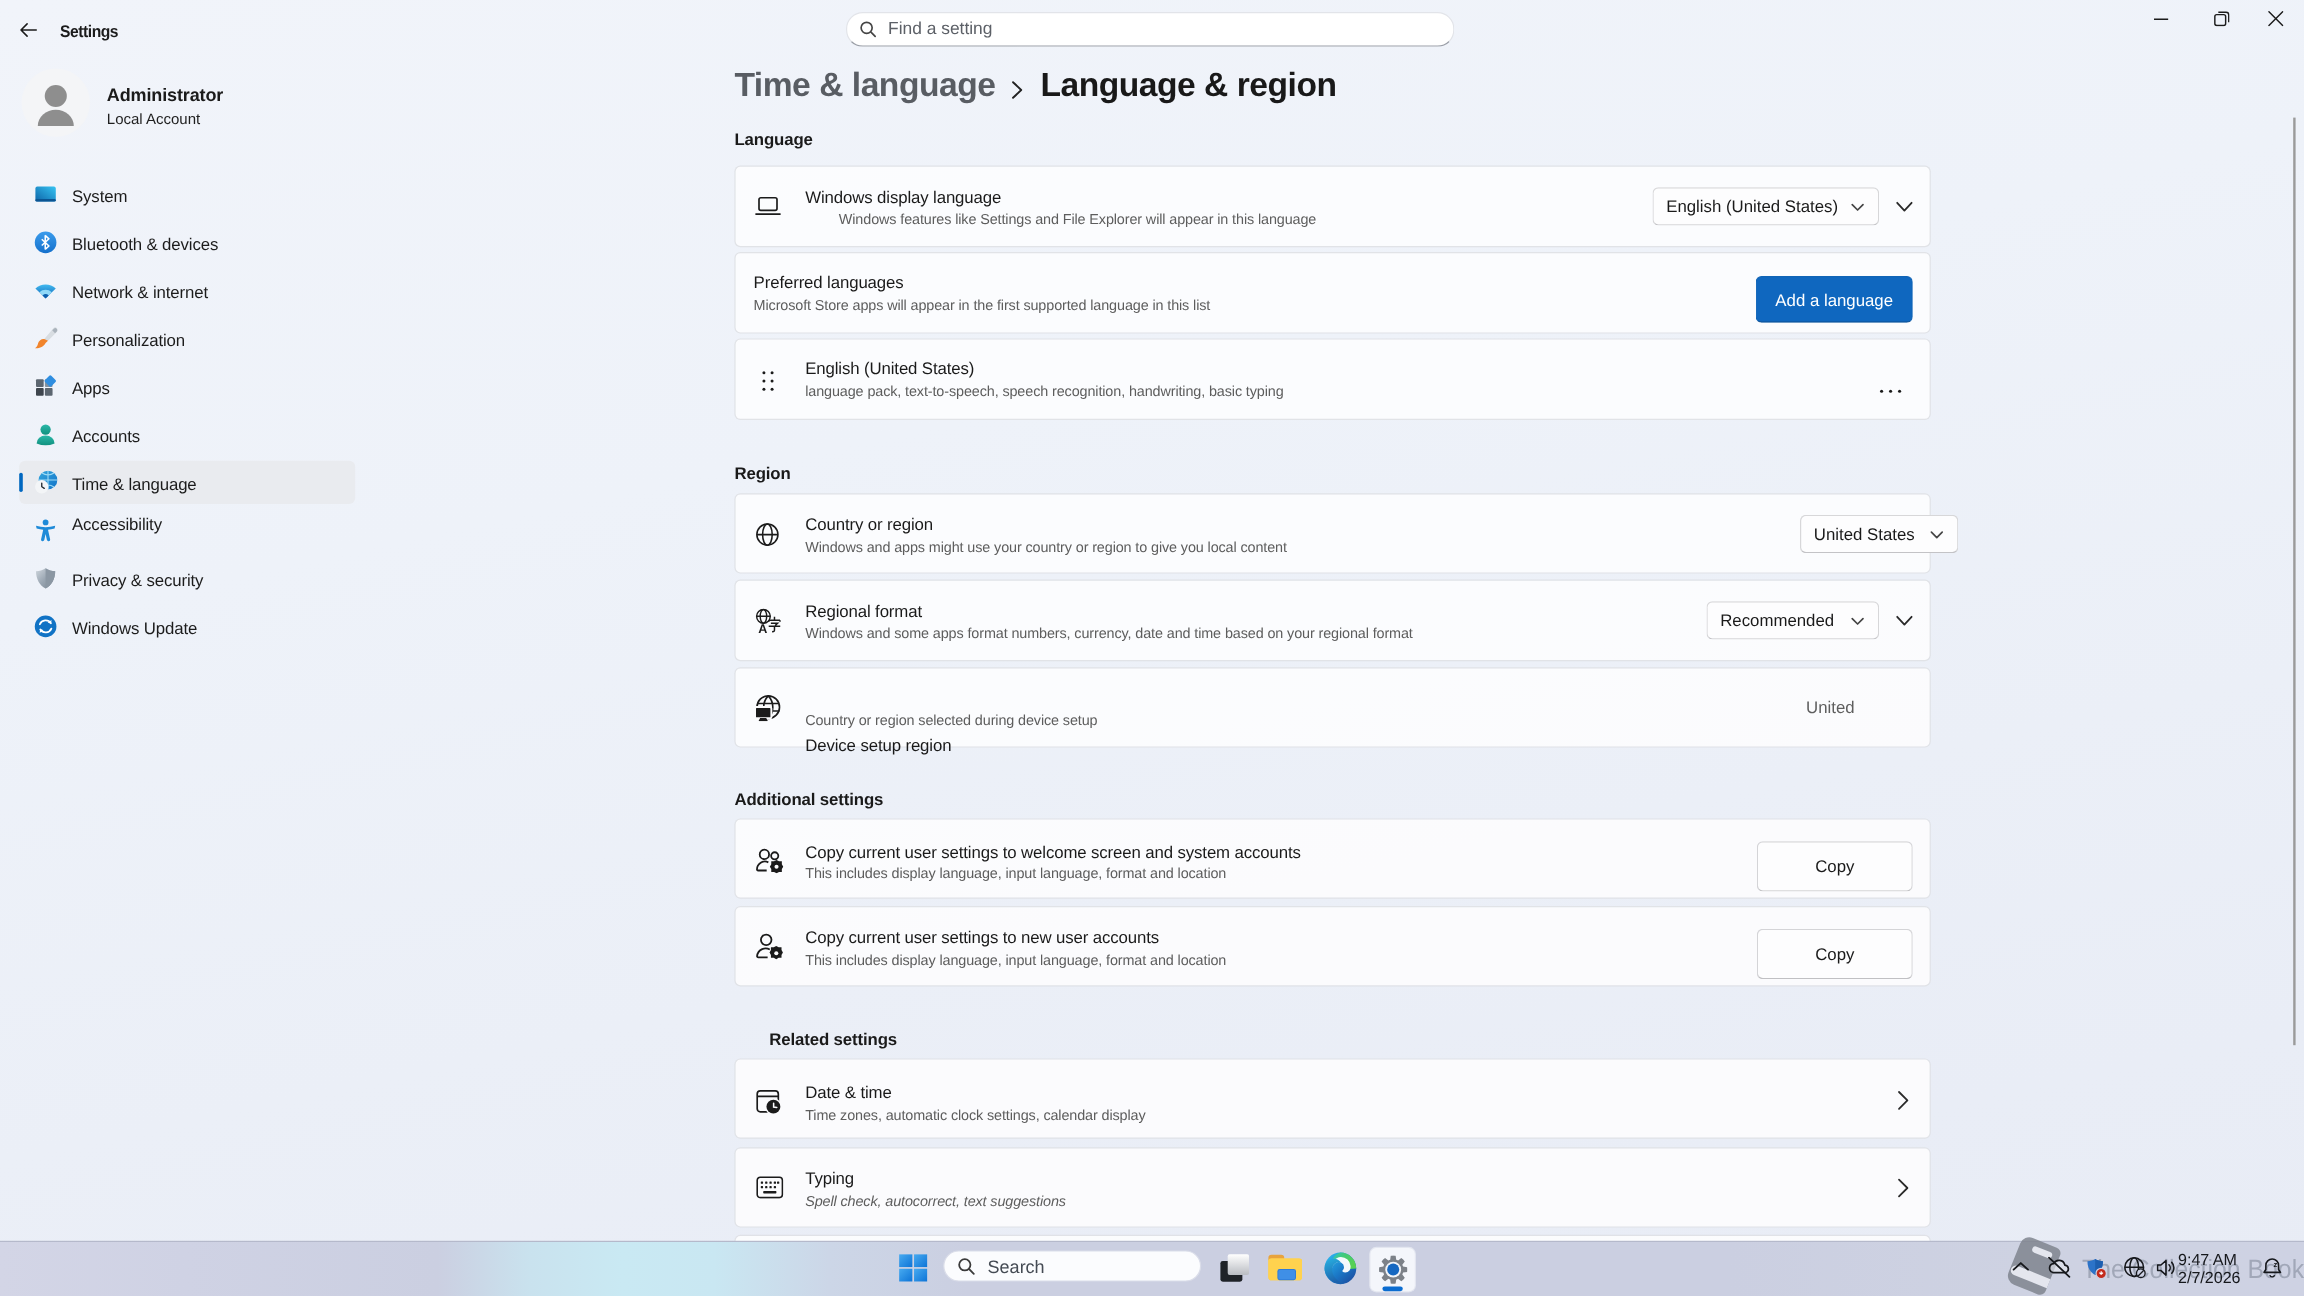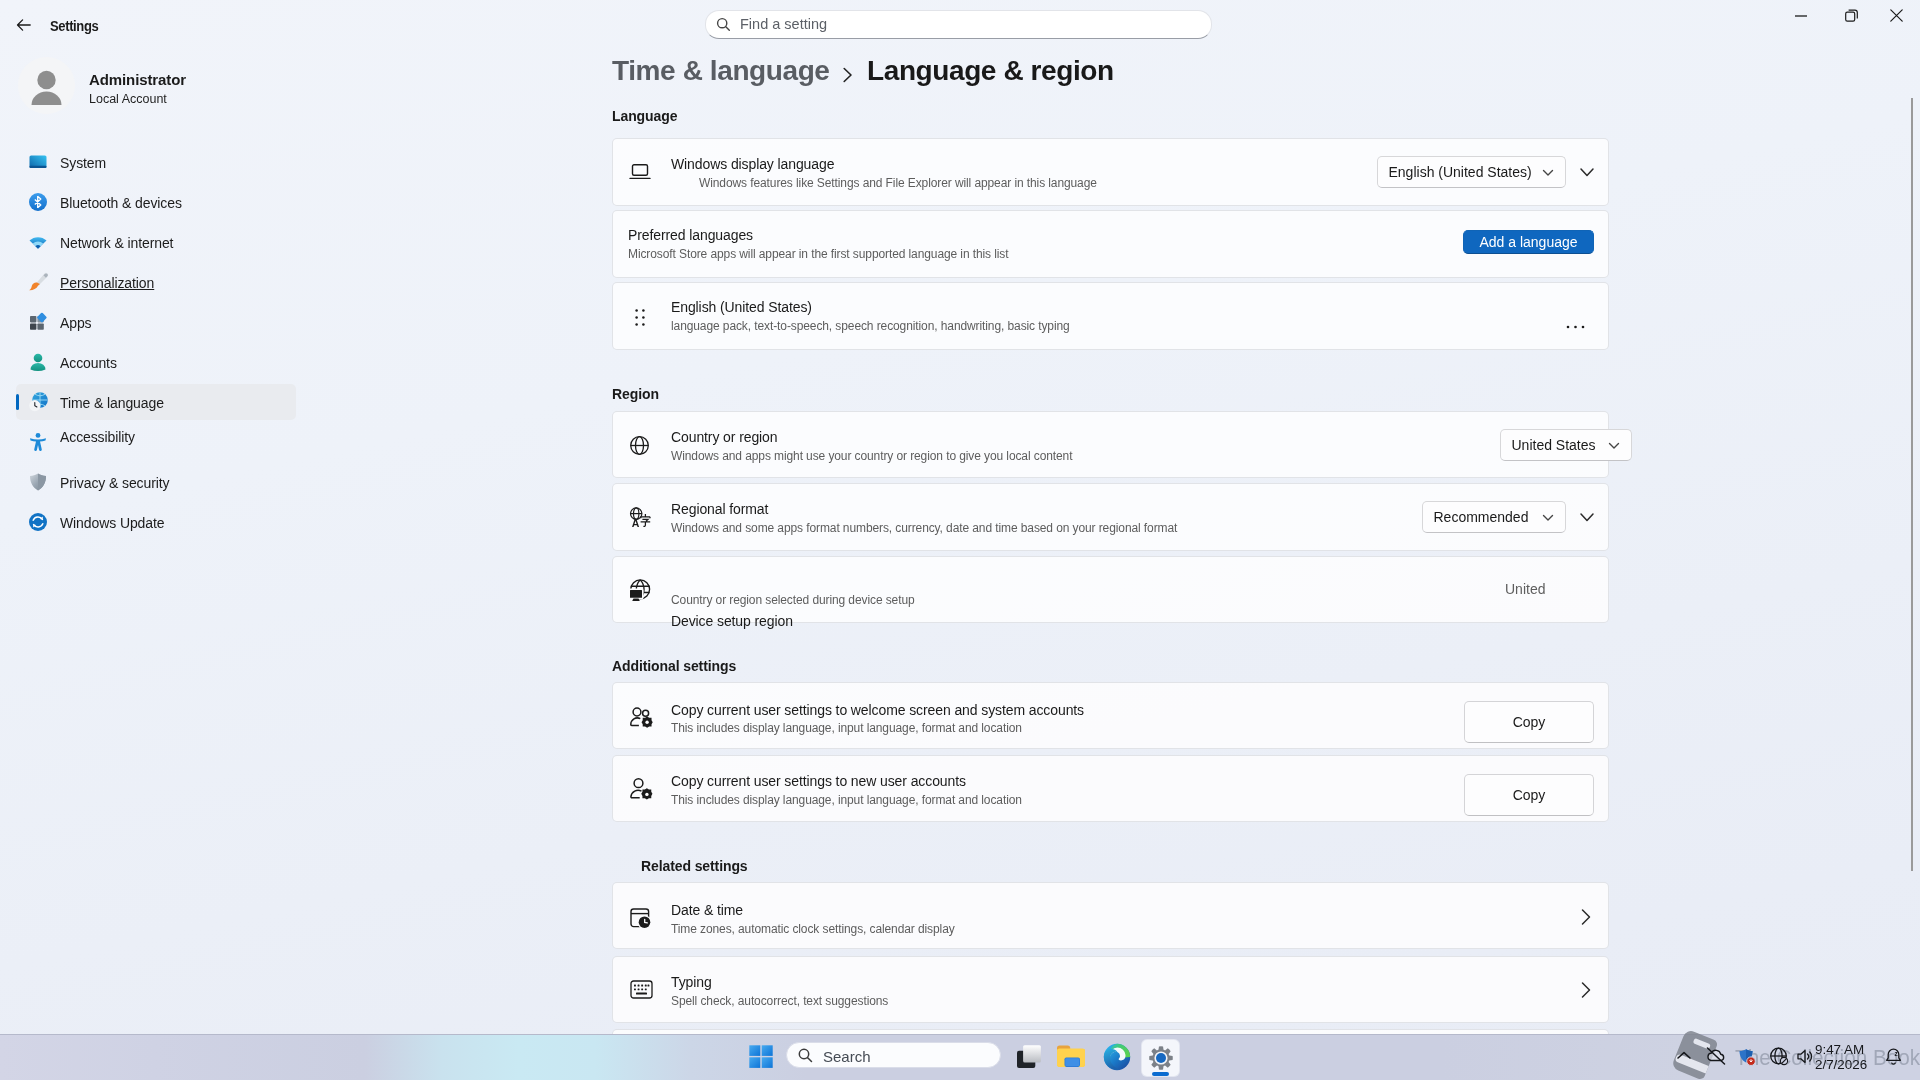--- a/index.html
+++ b/index.html
@@ -92,21 +92,21 @@
   <path d="M10 16.5 L4.8 11.6 A7.6 7.6 0 0 1 15.2 11.6 Z" fill="#8fd8f8"></path>
   <path d="M10 16.8 L7.4 14.3 A3.8 3.8 0 0 1 12.6 14.3 Z" fill="#0d5fae"></path>
 </svg>
 <div class="abs navtxt" style="left:60px; top:234.5px;">Network &amp; internet</div>
 
 <svg class="abs" style="left:28px; top:272px;" width="20" height="20" viewBox="0 0 20 20">
   <path d="M16.5 1.5 a2.1 2.1 0 0 1 3 3 L12 12 L8.5 13.5 L8 11.5 Z" fill="#d8dde2"></path>
   <path d="M8.9 10.6 L12 12 L10 13.8 C8.5 17 4.5 18.5 1.2 18.2 C3.2 16.8 3.3 15.5 3.8 13.9 C4.5 11.7 7 10 8.9 10.6 Z" fill="#f1842c"></path>
   <path d="M16.9 1.9 a1.7 1.7 0 0 1 2.4 2.4 L17.9 5.7 L15.5 3.3 Z" fill="#aab3bc"></path>
 </svg>
-<div class="abs navtxt" style="left:60px; top:274.5px;text-decoration:underline;">Personalization</div>
+<div class="abs navtxt" style="left:60px; top:274.5px;">Personalization</div>
 
 <svg class="abs" style="left:28px; top:312px;" width="20" height="20" viewBox="0 0 20 20">
   <rect x="2" y="4" width="6.4" height="6.4" rx="0.8" fill="#5c6670"></rect>
   <rect x="9.4" y="4" width="6.4" height="6.4" rx="0.8" fill="#81909e"></rect>
   <rect x="2" y="11.4" width="6.4" height="6.4" rx="0.8" fill="#3e454d"></rect>
   <rect x="9.4" y="11.4" width="6.4" height="6.4" rx="0.8" fill="#5c6670"></rect>
   <rect x="10.2" y="1.8" width="7.4" height="7.4" rx="1.2" fill="#2f8ee0" transform="rotate(45 13.9 5.5)"></rect>
 </svg>
 <div class="abs navtxt" style="left:60px; top:314.5px;">Apps</div>
 
@@ -184,21 +184,21 @@
       <path d="M1.5 1.5 L6 6 L10.5 1.5" stroke="#454545" stroke-width="1.4" fill="none" stroke-linecap="round" stroke-linejoin="round"></path>
     </svg>
 </div>
 <svg class="chev" style="left:1579px; top:167px;" width="16" height="11" viewBox="0 0 16 11">
     <path d="M2 2 L8 8.5 L14 2" stroke="#2a2a2a" stroke-width="1.5" fill="none" stroke-linecap="round" stroke-linejoin="round"></path>
   </svg>
 
 <div class="card" style="top:210px; height:68px;"></div>
 <div class="abs t14" style="left:628px; top:227px;">Preferred languages</div>
 <div class="abs t12" style="left:628px; top:246.5px;">Microsoft Store apps will appear in the first supported language in this list</div>
-<div class="abs" style="left:1463px; top:230px; width:131px; height:24px; background:#0f67bf; border:1px solid #1064b6; border-bottom-color:#0d4f91; border-radius:5px; color:#ffffff; font-size:14px; display:flex; align-items:center; justify-content:center;">Add a language</div>
+<div class="abs" style="left:1463px; top:230px; width:131px; height:39px; background:#0f67bf; border:1px solid #1064b6; border-bottom-color:#0d4f91; border-radius:5px; color:#ffffff; font-size:14px; display:flex; align-items:center; justify-content:center;">Add a language</div>
 
 <div class="card" style="top:282px; height:68px;"></div>
 <svg class="abs" style="left:634px; top:308px;" width="12" height="19" viewBox="0 0 12 19">
   <g fill="#1b1b1b">
   <circle cx="2.6" cy="2.6" r="1.25"></circle>
       <circle cx="9.4" cy="2.6" r="1.25"></circle>
   <circle cx="2.6" cy="9.5" r="1.25"></circle>
       <circle cx="9.4" cy="9.5" r="1.25"></circle>
   <circle cx="2.6" cy="16.4" r="1.25"></circle>
       <circle cx="9.4" cy="16.4" r="1.25"></circle>
@@ -329,21 +329,21 @@
       <rect x="14.8" y="4.6" width="1.9" height="1.9" rx="0.5"></rect>
       <rect x="17.5" y="4.6" width="1.9" height="1.9" rx="0.5"></rect>
   <rect x="4" y="8.4" width="1.9" height="1.9" rx="0.5"></rect>
       <rect x="7.6" y="8.4" width="1.9" height="1.9" rx="0.5"></rect>
       <rect x="11.2" y="8.4" width="1.9" height="1.9" rx="0.5"></rect>
       <rect x="14.8" y="8.4" width="1.9" height="1.9" rx="0.5"></rect>
   <rect x="6" y="12.6" width="11" height="2" rx="0.6"></rect>
   </g>
 </svg>
 <div class="abs t14" style="left:671px; top:974px;">Typing</div>
-<div class="abs t12" style="left:671px; top:993.5px;">Spell check, autocorrect, text suggestions</div>
+<div class="abs t12" style="left:671px; top:993.5px;font-style:italic;">Spell check, autocorrect, text suggestions</div>
 <svg class="chev" style="left:1580px; top:981px;" width="12" height="18" viewBox="0 0 12 18">
     <path d="M2.5 2 L9.5 9 L2.5 16" stroke="#2a2a2a" stroke-width="1.5" fill="none" stroke-linecap="round" stroke-linejoin="round"></path>
   </svg>
 
 <div class="abs" style="left:1911px; top:98px; width:1.5px; height:773px; background:#9a9a9a;"></div>
 
 <div class="abs" style="left:612px; top:1029px; width:997px; height:10px; background:rgba(253,253,254,0.9); border:1px solid rgba(215,218,223,0.75); border-radius:5px 5px 0 0;"></div>
 
 <div class="abs" style="left:0; top:1034px; width:1920px; height:46px; border-top:1px solid #b5b9cb; background:linear-gradient(90deg, #d3d5e6 0%, #cfd2e4 8%, #cbcfe1 19%, #c9e2ee 23%, #c9e9f3 27%, #c9e7f2 31%, #ccd6e7 36%, #cbcfe1 42%, #cbcfe1 75%, #ced2e2 88%, #ced2e3 100%);"></div>
 

